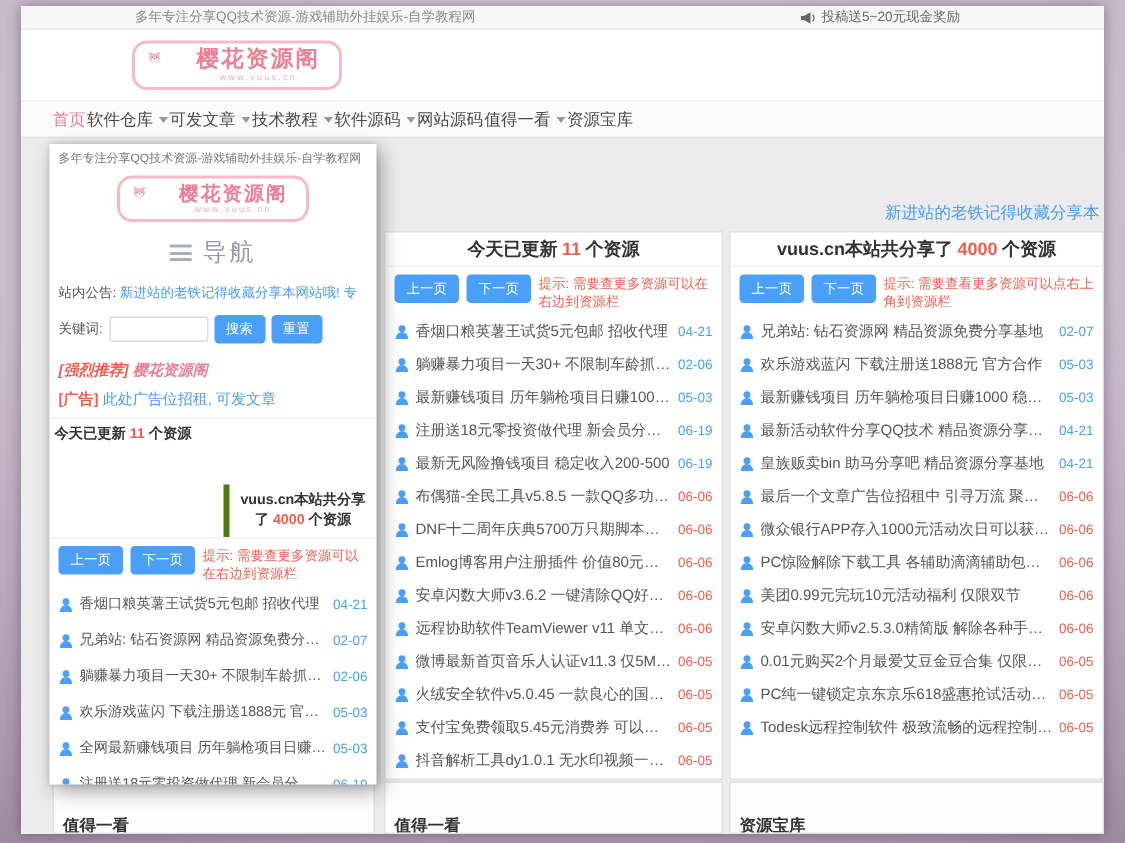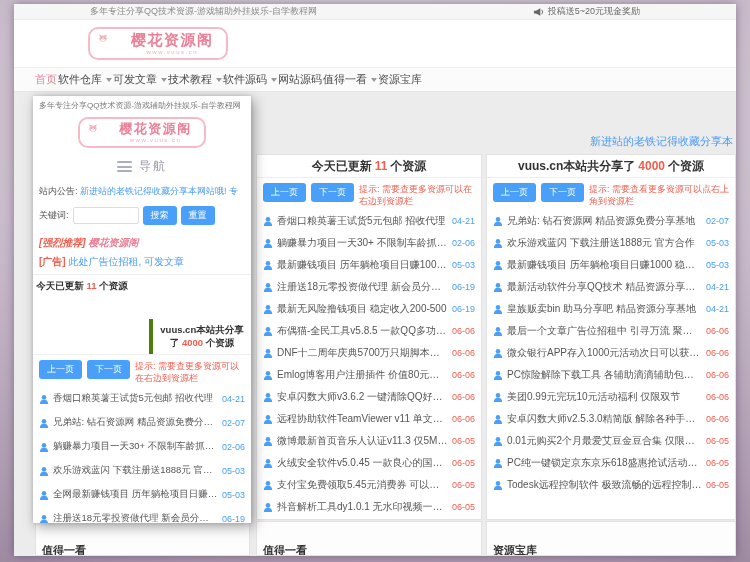--- a/index.html
+++ b/index.html
@@ -76,21 +76,21 @@
   
   .drawer { position: absolute; left: 19px; top: 92px; width: 218px; height: 427px;
     background: #fff; z-index: 30; overflow: hidden;
     box-shadow: 3px 4px 12px rgba(0,0,0,.35), 0 0 4px rgba(0,0,0,.15); }
   .drawer-top { font-size: 8px; color: #777; padding: 4px 6px 2px; white-space: nowrap; overflow: hidden; }
   .drawer-logo-wrap { display: flex; justify-content: center; padding: 4px 0 2px; }
   .drawer-nav { display: flex; align-items: center; justify-content: center; gap: 7px;
     padding: 8px 0 6px; cursor: pointer; }
   .hamburger { display: flex; flex-direction: column; gap: 2.5px; }
   .hamburger span { display: block; width: 15px; height: 2px; background: #a9b0bc; border-radius: 1px; }
-  .drawer-nav-label { font-size: 12px; color: #99a; letter-spacing: 2px; }
+  .drawer-nav-label { font-size: 16px; color: #99a; letter-spacing: 2px; }
   .drawer-notice { font-size: 9px; padding: 4px 6px; white-space: nowrap; overflow: hidden; color: #555; }
   .notice-text { color: #4a9bf7; cursor: pointer; }
   .drawer-tip { font-size: 11.5px; font-weight: bold; color: #1a1a1a; padding: 6px 6px 4px; }
   .drawer-search { display: flex; align-items: center; gap: 4px; padding: 4px 6px 6px;
     font-size: 9px; color: #555; }
   .drawer-search input { width: 66px; height: 17px; border: 1px solid #dcdcdc; border-radius: 2px;
     font-size: 9px; padding: 0 3px; font-family: inherit; }
   .drawer-promo { font-size: 10px; padding: 5px 6px 2px; white-space: nowrap; overflow: hidden; font-style: italic; }
   .tag-red { color: #f25d4e; font-weight: bold; }
   .promo-name { color: #ed7f96; font-weight: bold; }

